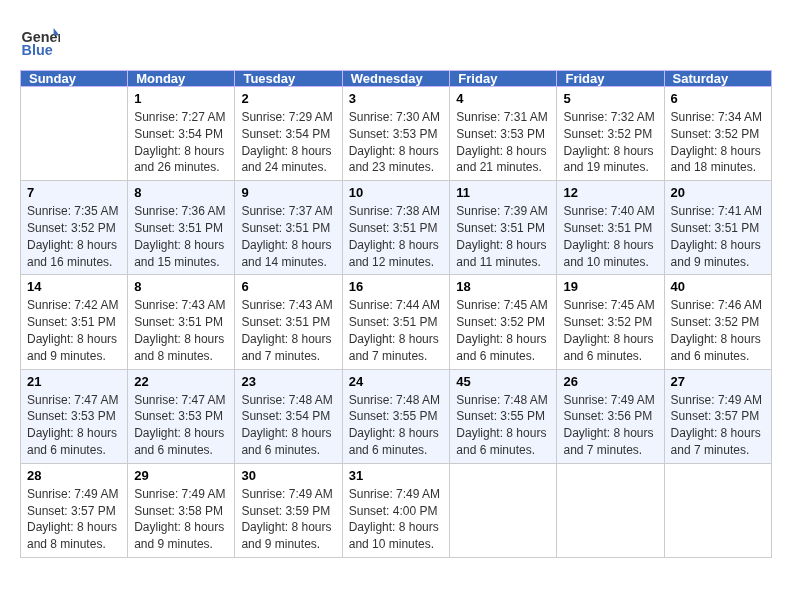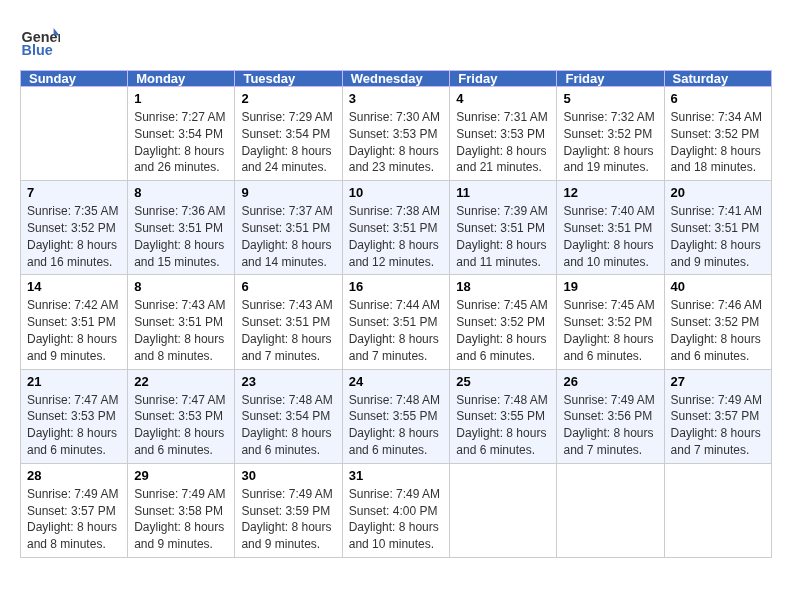--- a/index.html
+++ b/index.html
@@ -218,21 +218,21 @@
         </td>
         <td>
           <div class="day-number">23</div>
           <div class="day-info">Sunrise: 7:48 AM<br>Sunset: 3:54 PM<br>Daylight: 8 hours and 6 minutes.</div>
         </td>
         <td>
           <div class="day-number">24</div>
           <div class="day-info">Sunrise: 7:48 AM<br>Sunset: 3:55 PM<br>Daylight: 8 hours and 6 minutes.</div>
         </td>
         <td>
-          <div class="day-number">25</div>
+          <div class="day-number">45</div>
           <div class="day-info">Sunrise: 7:48 AM<br>Sunset: 3:55 PM<br>Daylight: 8 hours and 6 minutes.</div>
         </td>
         <td>
           <div class="day-number">26</div>
           <div class="day-info">Sunrise: 7:49 AM<br>Sunset: 3:56 PM<br>Daylight: 8 hours and 7 minutes.</div>
         </td>
         <td>
           <div class="day-number">27</div>
           <div class="day-info">Sunrise: 7:49 AM<br>Sunset: 3:57 PM<br>Daylight: 8 hours and 7 minutes.</div>
         </td>

